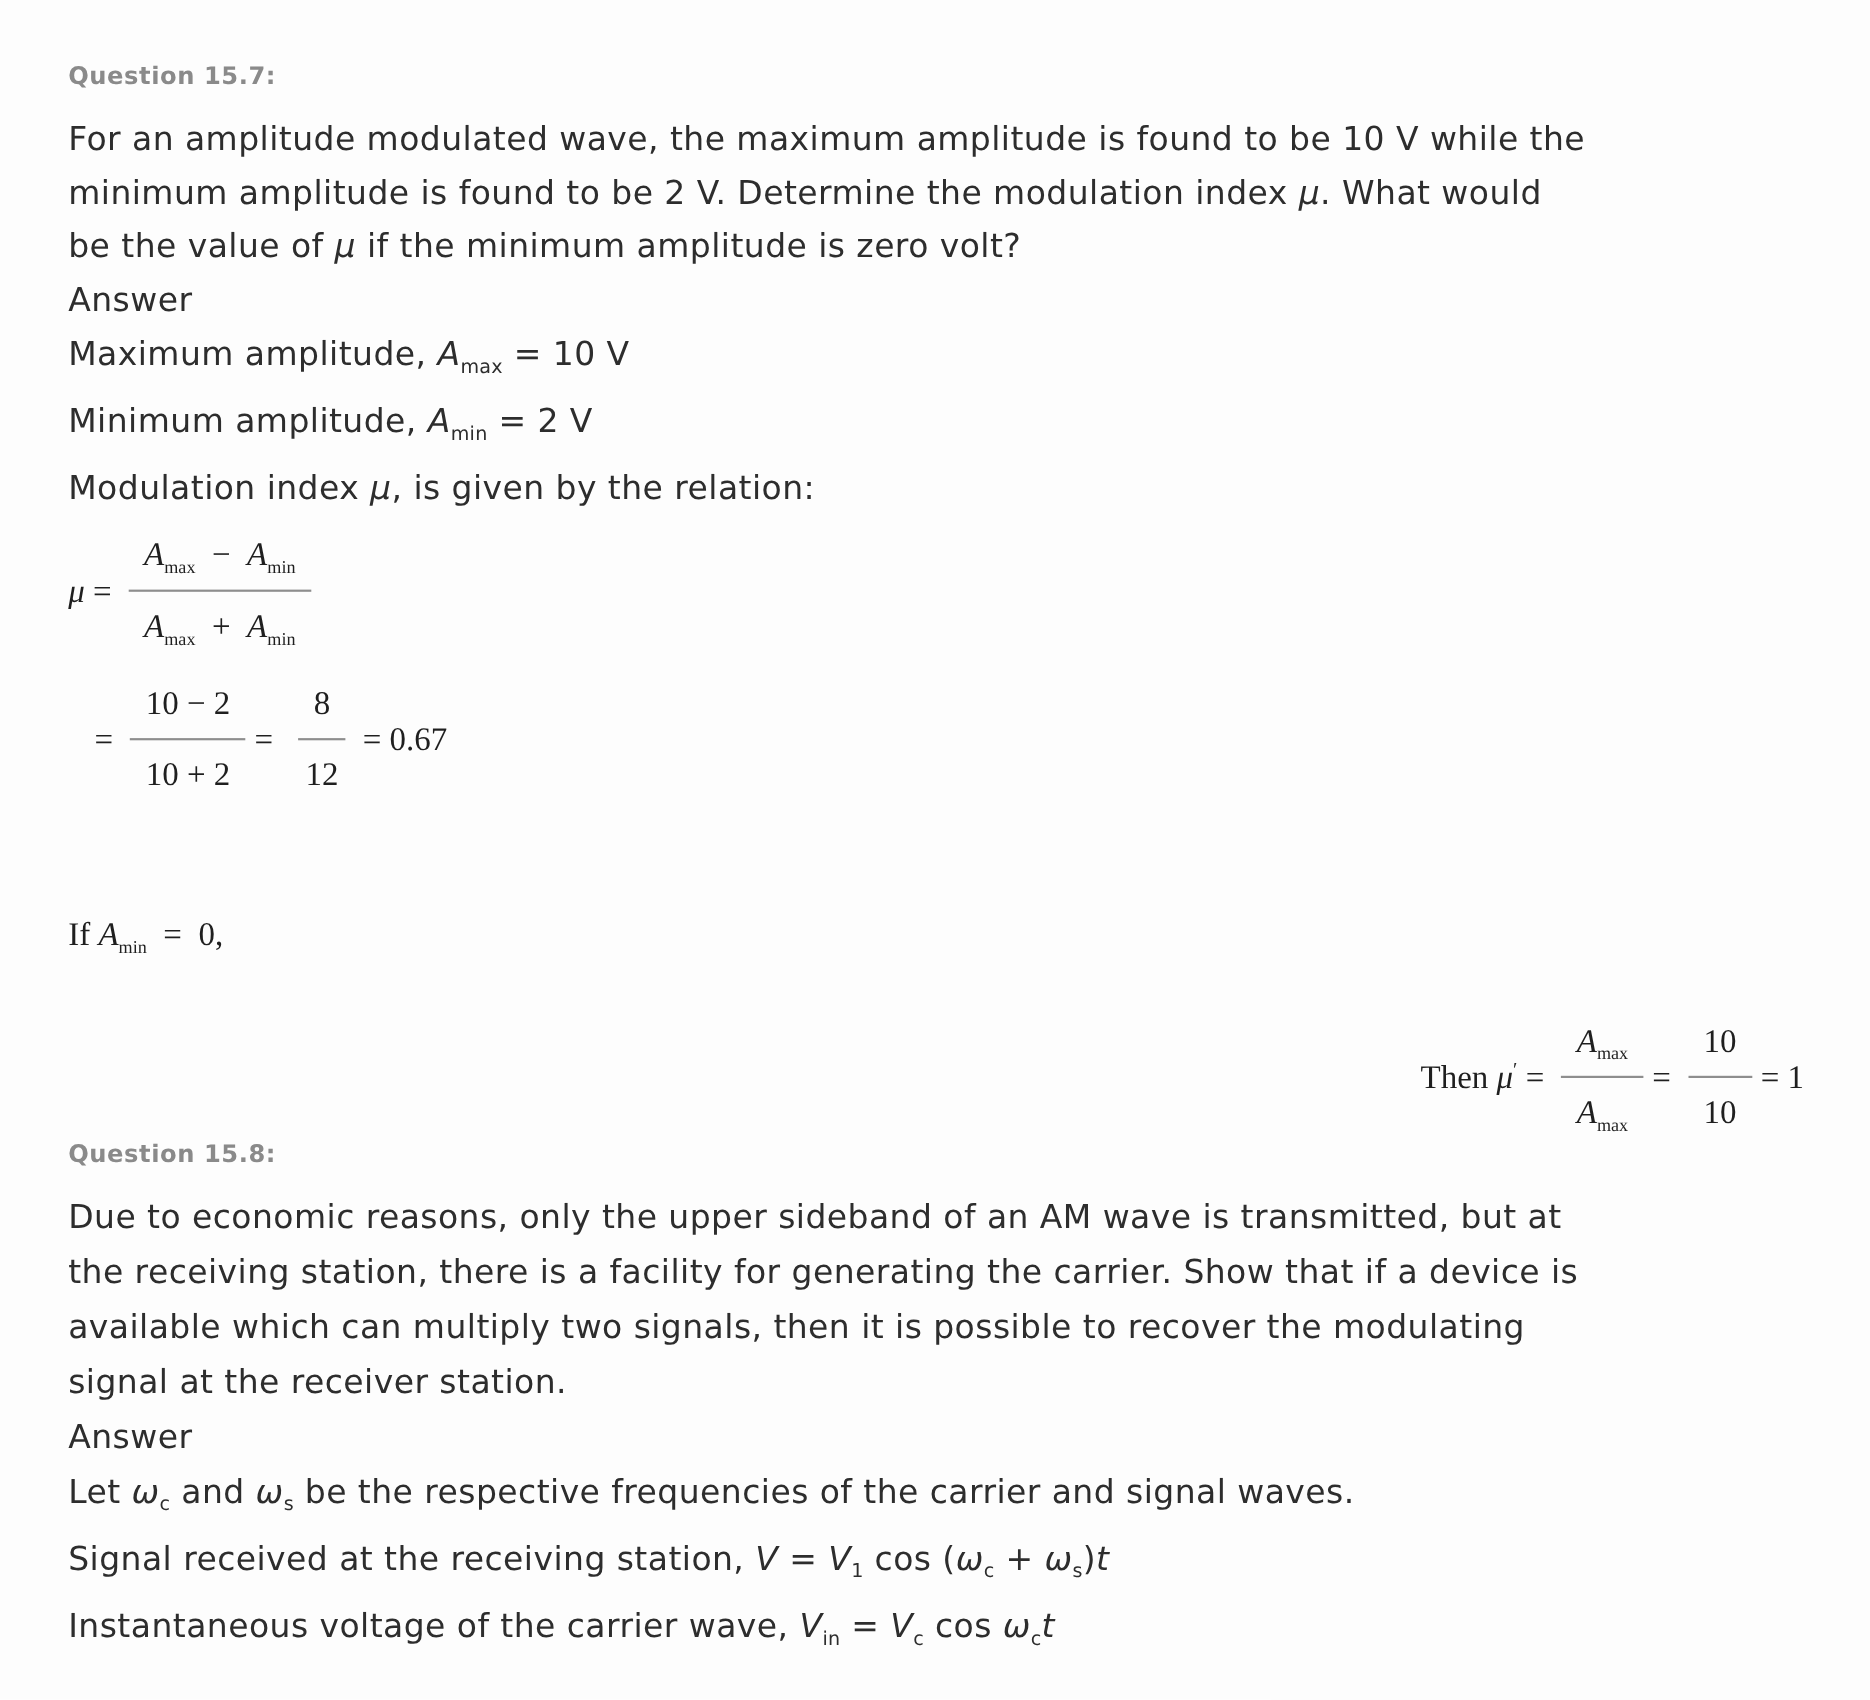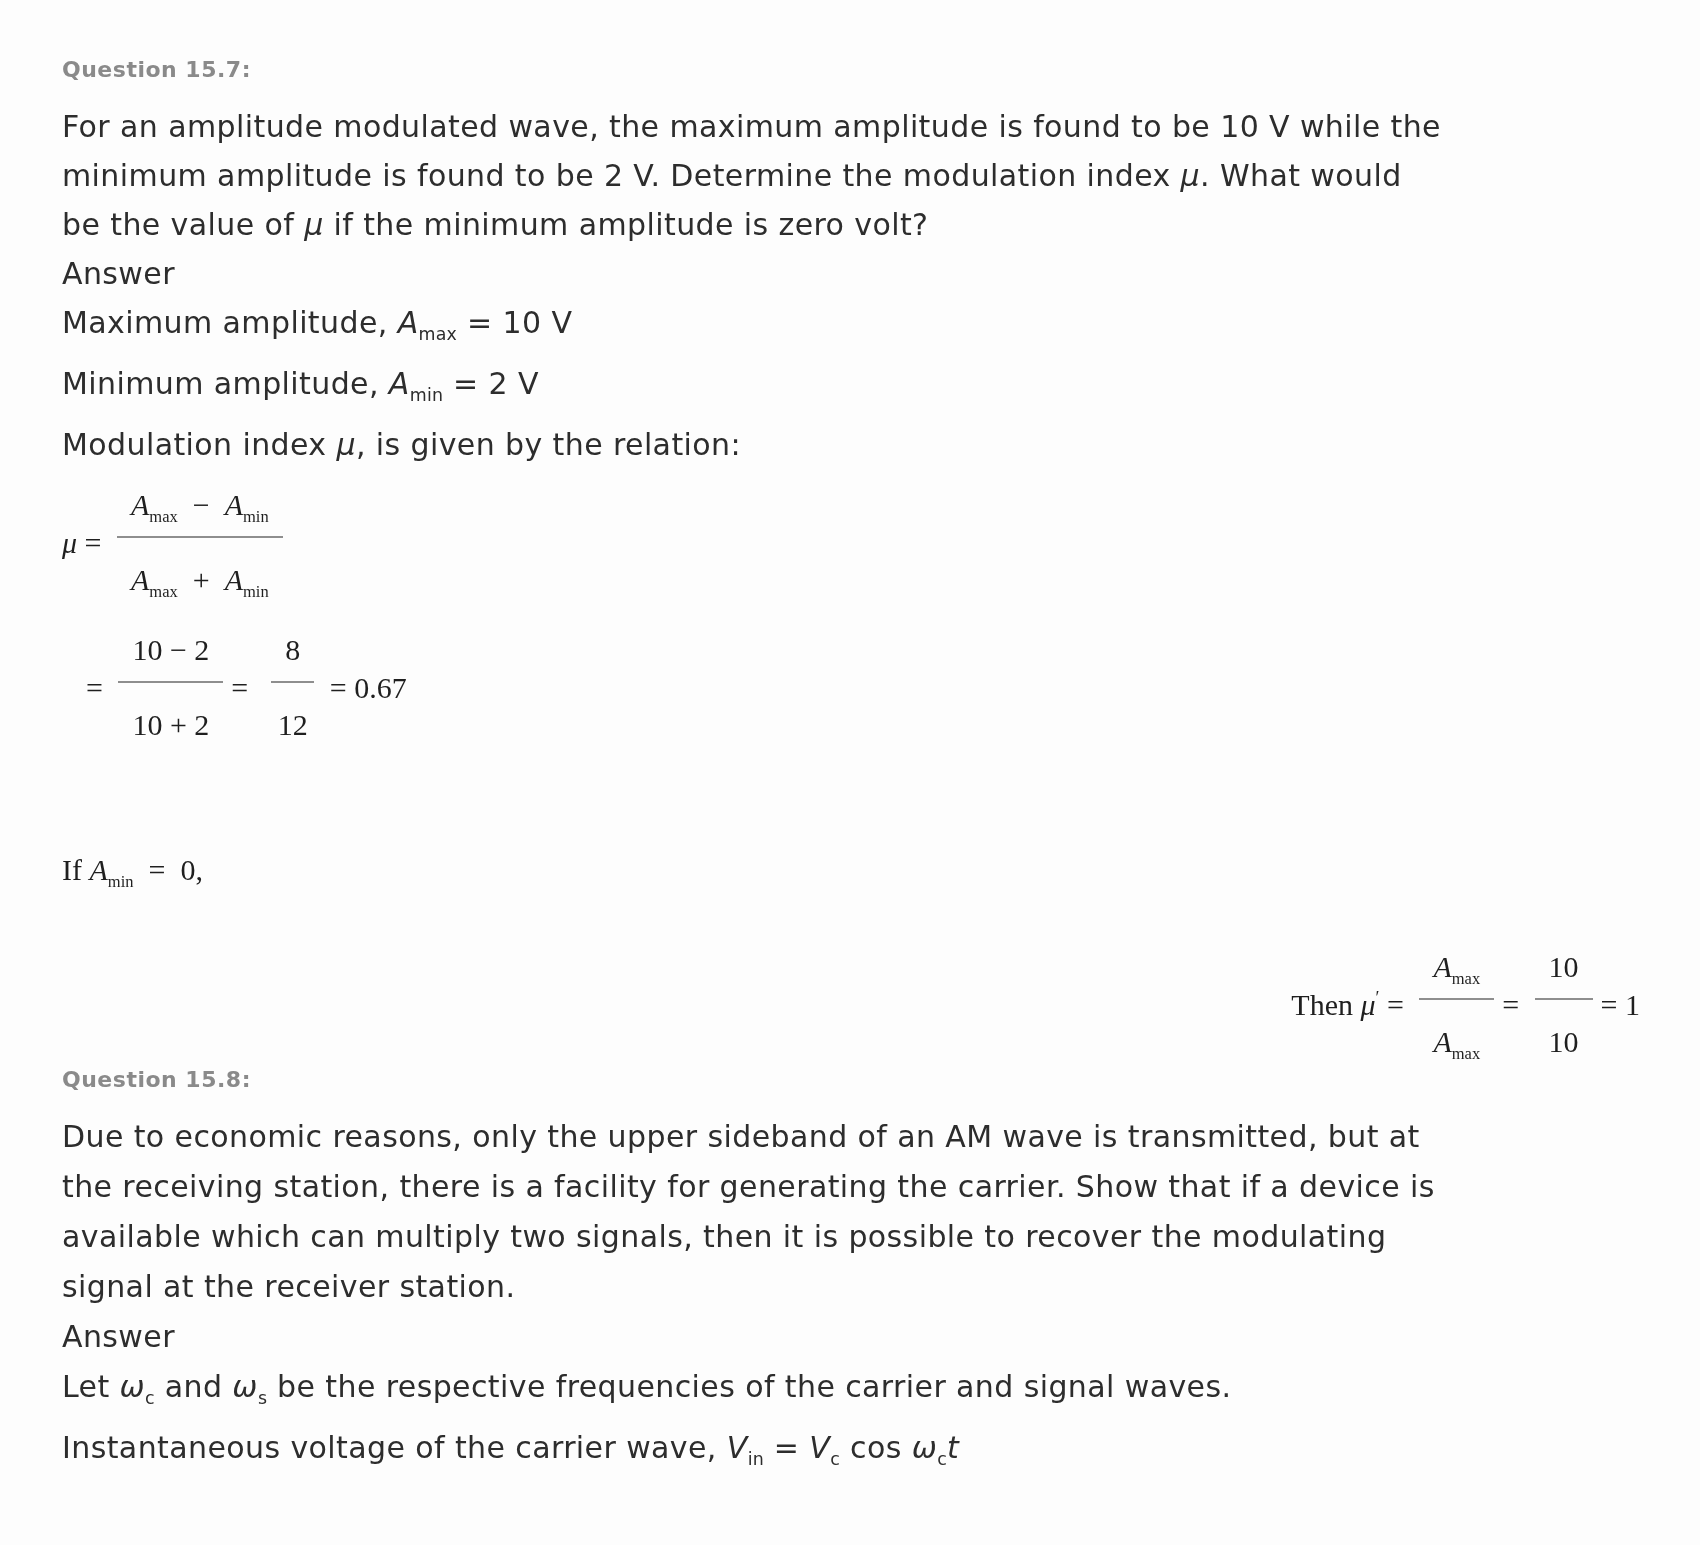--- a/index.html
+++ b/index.html
@@ -43,21 +43,21 @@
     display:flex;align-items:center;
   }
   .blk-math sub{font-size:0.55em;line-height:1;}
   .blk-math sup{font-size:0.6em;line-height:1;vertical-align:super;}
   .mrun{white-space:pre;}
   .frac{
     display:inline-flex;flex-direction:column;align-items:center;
     margin:0 8px;vertical-align:middle;
   }
   .frac .num{padding:0 14px 9px 14px;border-bottom:2px solid var(--rule);line-height:44px;white-space:pre;font-family:Liberation Serif, serif;}
-  .frac .den{padding:20px 14px 0 14px;line-height:44px;white-space:pre;}
+  .frac .den{padding:10px 14px 0 14px;line-height:44px;white-space:pre;}
   
   #doc > .b9{margin-top:14px;margin-bottom:26px;}
   #doc > .b10{margin-bottom:96px;padding-left:24px;}
   #doc > .b11{margin-bottom:48px;line-height:54px;}
   #doc > .b12{margin-bottom:0;padding-left:6px;justify-content:flex-end;}
   #doc > .b13{}
   i{font-style:italic;}
 </style>
 </head>
 <body>
@@ -76,15 +76,16 @@
       <div class="blk blk-math b10"><span class="mrun"><span>= </span></span><span class="frac"><span class="num"><span>10 − 2</span></span><span class="den"><span>10 + 2</span></span></span><span class="mrun"><span>= </span></span><span class="frac"><span class="num"><span>8</span></span><span class="den"><span>12</span></span></span><span class="mrun"><span>= 0.67</span></span></div>
       <div class="blk blk-math b11"><span class="mrun"><span>If </span><i>A</i><sub>min</sub><span>  =  0,</span></span></div>
       <div class="blk blk-math b12"><span class="mrun"><span>Then </span><i>μ</i><sup>′</sup><span> = </span></span><span class="frac"><span class="num"><i>A</i><sub>max</sub></span><span class="den"><i>A</i><sub>max</sub></span></span><span class="mrun"><span>= </span></span><span class="frac"><span class="num"><span>10</span></span><span class="den"><span>10</span></span></span><span class="mrun"><span>= 1</span></span></div>
       <div class="blk blk-heading b13"><span>Question 15.8:</span></div>
       <div class="blk blk-para b14"><span>Due to economic reasons, only the upper sideband of an AM wave is transmitted, but at</span></div>
       <div class="blk blk-para b15"><span>the receiving station, there is a facility for generating the carrier. Show that if a device is</span></div>
       <div class="blk blk-para b16"><span>available which can multiply two signals, then it is possible to recover the modulating</span></div>
       <div class="blk blk-para b17"><span>signal at the receiver station.</span></div>
       <div class="blk blk-para b18"><span>Answer</span></div>
       <div class="blk blk-para b19"><span>Let </span><i>ω</i><sub>c</sub><span> and </span><i>ω</i><sub>s</sub><span> be the respective frequencies of the carrier and signal waves.</span></div>
+      <div class="blk blk-para b20"><span>Signal received at the receiving station, </span><i>V</i><span> = </span><i>V</i><sub>1</sub><span> cos (</span><i>ω</i><sub>c</sub><span> + </span><i>ω</i><sub>s</sub><span>)</span><i>t</i></div>
       <div class="blk blk-para b21"><span>Instantaneous voltage of the carrier wave, </span><i>V</i><sub>in</sub><span> = </span><i>V</i><sub>c</sub><span> cos </span><i>ω</i><sub>c</sub><i>t</i></div>
     </div>
 </div>
 
 </body></html>

